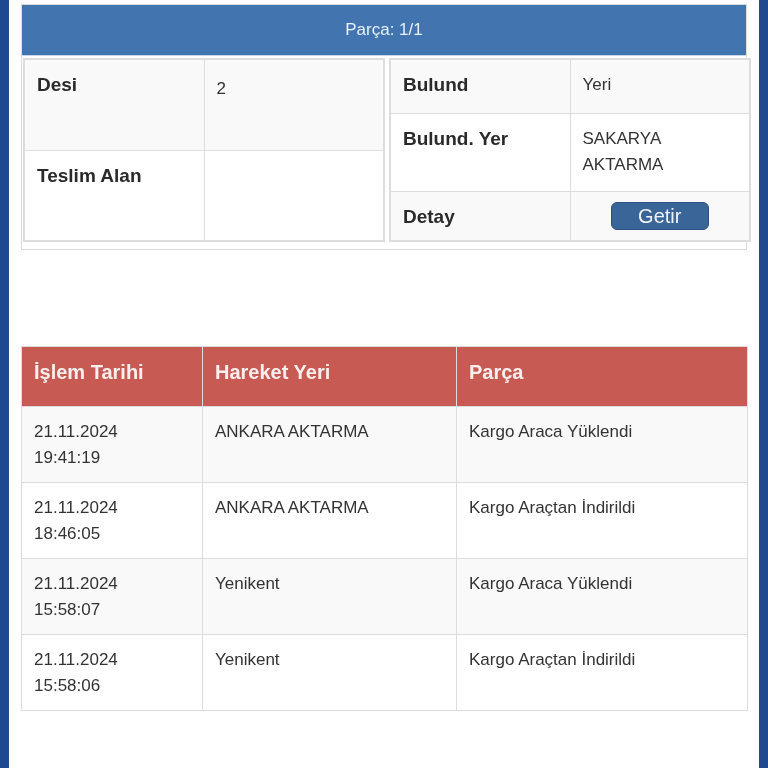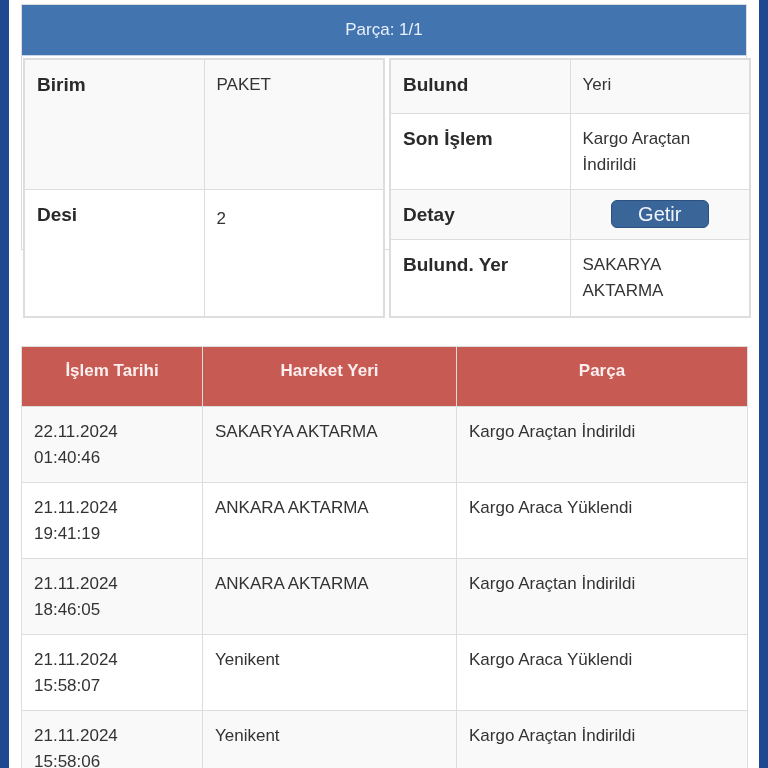--- a/index.html
+++ b/index.html
@@ -39,22 +39,22 @@
   .getir {
     display:inline-block; width:96px; height:26px; border-radius:6px;
     background:#3a6599; color:#f0f4fa; border:1px solid #2c5181;
     font-size:20px; line-height:26px; text-align:center; margin-top:-1px;
   }
   table.hist {
     position:absolute; left:12px; top:346px; width:726px;
     border-collapse:collapse; table-layout:fixed;
   }
   table.hist th {
-    background:#c85a54; color:#fbeeee; text-align:center; font-weight:bold;
-    font-size:17px; height:60px; padding:0 12px; vertical-align:top;
+    background:#c85a54; color:#fbeeee; text-align:left; font-weight:bold;
+    font-size:20px; height:60px; padding:0 12px; vertical-align:top;
     padding-top:14px; box-sizing:border-box; border:1px solid #dddddd;
   }
   table.hist td {
     border:1px solid #dddddd; vertical-align:top; font-size:17px;
     line-height:26px; padding:12px 12px 0 12px; height:76px; box-sizing:border-box;
     color:#333;
   }
   table.hist tbody tr:nth-child(odd) td { background:#f9f9f9; }
   table.hist tbody tr:nth-child(even) td { background:#ffffff; }
 </style>
@@ -65,78 +65,69 @@
 
   <div class="parca-panel">
     <div class="parca-header">Parça: 1/1</div>
     <div class="info-wrap">
       <table class="info" style="width:360px;">
         <colgroup>
             <col style="width:180px">
             <col style="width:180px">
           </colgroup>
         <tbody>
-            <tr style="height:66px">
-          <td class="lbl">Birim</td>
-          <td class="val">PAKET</td>
-        </tr>
         <tr style="height:64px">
           <td class="lbl" style="">Desi</td>
           <td class="val" style="padding-top:16px">2</td>
+        </tr>
+        <tr style="height:64px">
+          <td class="lbl">Teslim Alan</td>
+          <td class="val"></td>
         </tr>
       </tbody>
         </table>
       <table class="info" style="width:360px;">
         <colgroup>
             <col style="width:180px">
             <col style="width:180px">
           </colgroup>
         <tbody>
             <tr style="height:54px">
           <td class="lbl">Bulund</td>
           <td class="val">Yeri</td>
         </tr>
-        <tr style="height:76px">
-          <td class="lbl">Son İşlem</td>
-          <td class="val">Kargo Araçtan İndirildi</td>
+        <tr style="height:78px">
+          <td class="lbl">Bulund. Yer</td>
+          <td class="val">SAKARYA AKTARMA</td>
         </tr>
         <tr style="height:50px">
           <td class="lbl">Detay</td>
           <td class="val" style="text-align:center; padding-top:11px">
             <span class="getir">Getir</span>
           </td>
-        </tr>
-        <tr style="height:78px">
-          <td class="lbl">Bulund. Yer</td>
-          <td class="val">SAKARYA AKTARMA</td>
         </tr>
       </tbody>
         </table>
     </div>
   </div>
 
   <table class="hist">
     <colgroup>
       <col style="width:181px">
         <col style="width:254px">
         <col style="width:291px">
     </colgroup>
     <thead>
       <tr>
         <th>İşlem Tarihi</th>
         <th>Hareket Yeri</th>
         <th>Parça</th>
       </tr>
     </thead>
     <tbody>
-      <tr>
-        <td><span>22.11.2024</span><br><span>01:40:46</span></td>
-        <td>SAKARYA AKTARMA</td>
-        <td>Kargo Araçtan İndirildi</td>
-      </tr>
       <tr>
         <td><span>21.11.2024</span><br><span>19:41:19</span></td>
         <td>ANKARA AKTARMA</td>
         <td>Kargo Araca Yüklendi</td>
       </tr>
       <tr>
         <td><span>21.11.2024</span><br><span>18:46:05</span></td>
         <td>ANKARA AKTARMA</td>
         <td>Kargo Araçtan İndirildi</td>
       </tr>

